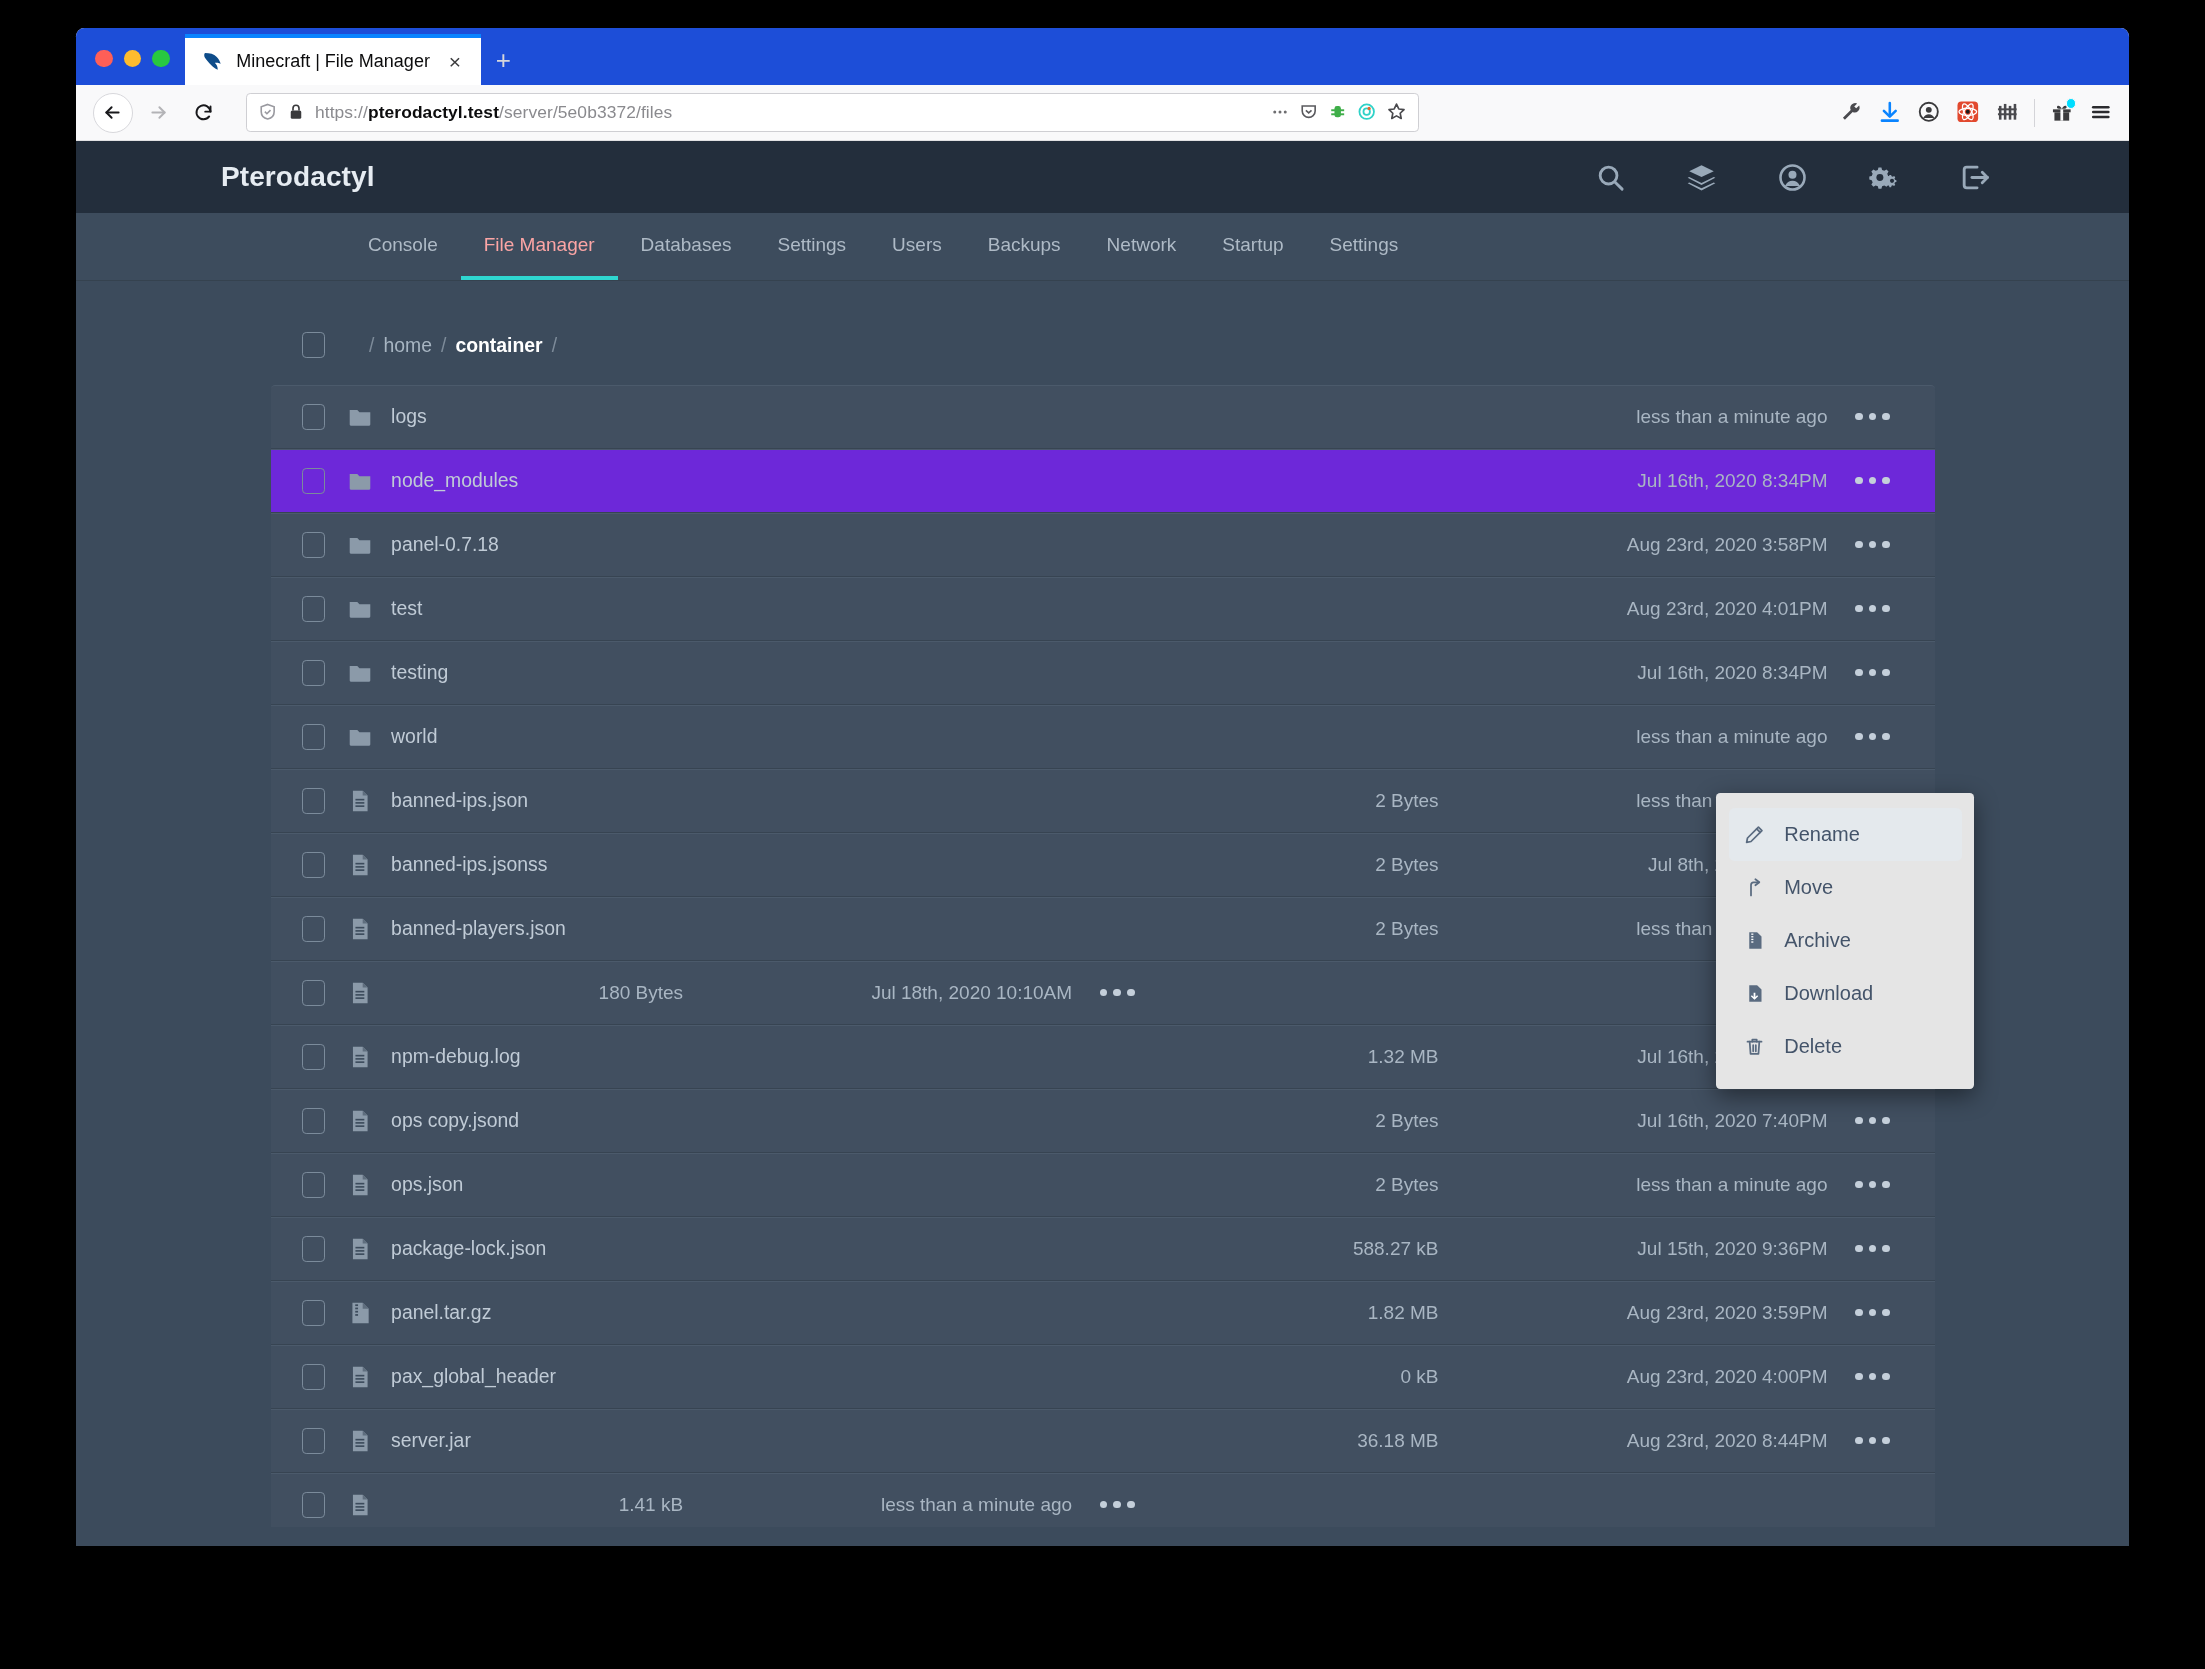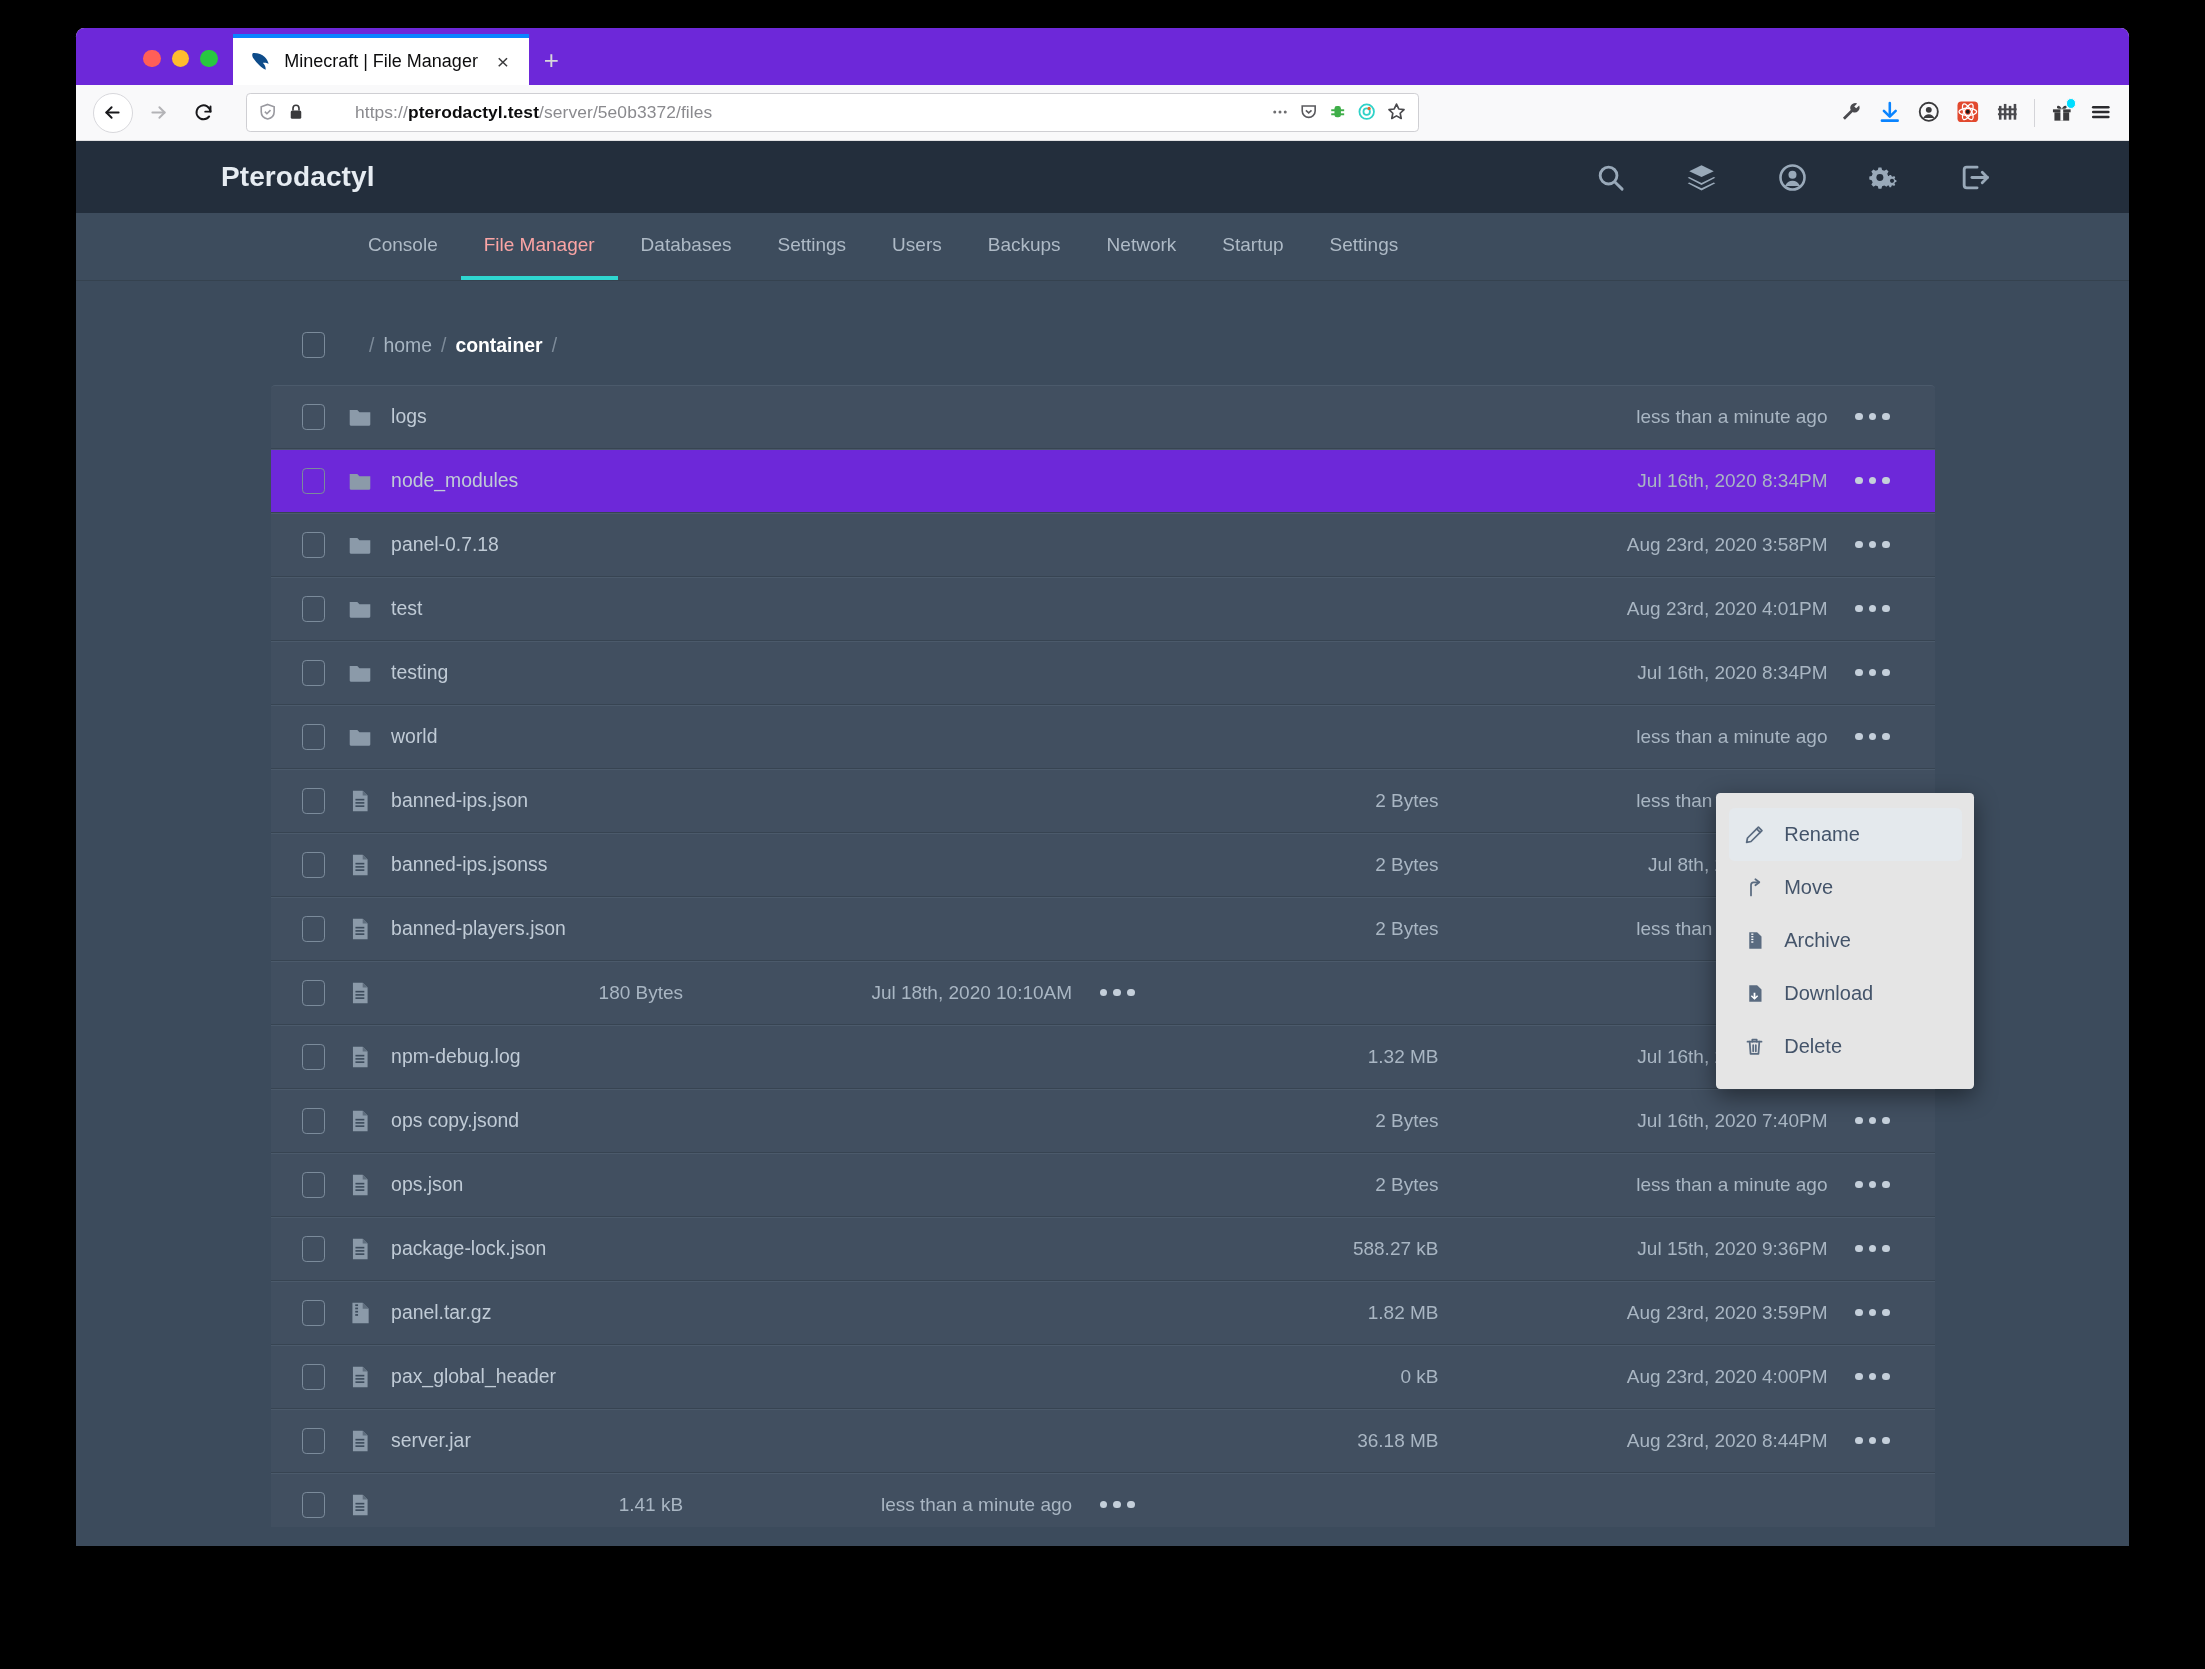--- a/index.html
+++ b/index.html
@@ -17,25 +17,24 @@
     width: 2053px; height: 1518px;
     background: #f9f9fa;
     border-radius: 8.3px 8.3px 0 0;
     overflow: hidden;
     display: flex; flex-direction: column;
   }
 
   
   .tabstrip {
     height: 57px;
-    background: #6d28d9;
+    background: #1d4ed8;
     display: flex; align-items: flex-end;
     flex: 0 0 auto;
     position: relative;
-    padding-left: 48px;
   }
   .traffic-lights {
     display: flex; align-items: center; gap: 11px;
     padding: 0 15.3px 18px 19.4px;
   }
   .tl { width: 17.4px; height: 17.4px; border-radius: 50%; display:block; }
   .tl.red { background: #ff5f57; }
   .tl.yellow { background: #febc2e; }
   .tl.green { background: #28c840; }
 
@@ -96,21 +95,20 @@
     padding: 0 11px;
     gap: 9.7px;
     max-width: 1173px;
   }
   .url-text {
     flex: 1 1 auto;
     font-size: 17.4px;
     color: #8a8a8e;
     white-space: nowrap; overflow: hidden;
     letter-spacing: 0.1px;
-    margin-left: 40px;
   }
   .url-text b { color: #0c0c0d; font-weight: 700; }
   .url-text .scheme { color:#8a8a8e; }
   .url-icons { display:flex; align-items:center; gap: 9.7px; flex: 0 0 auto; }
 
   .toolbar-right {
     display: flex; align-items: center; gap: 15.3px;
     margin-left: auto;
     padding-left: 7px;
   }

